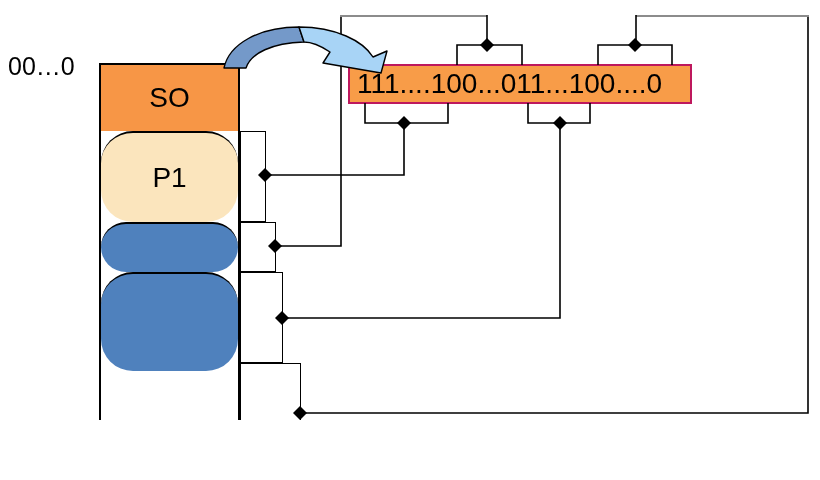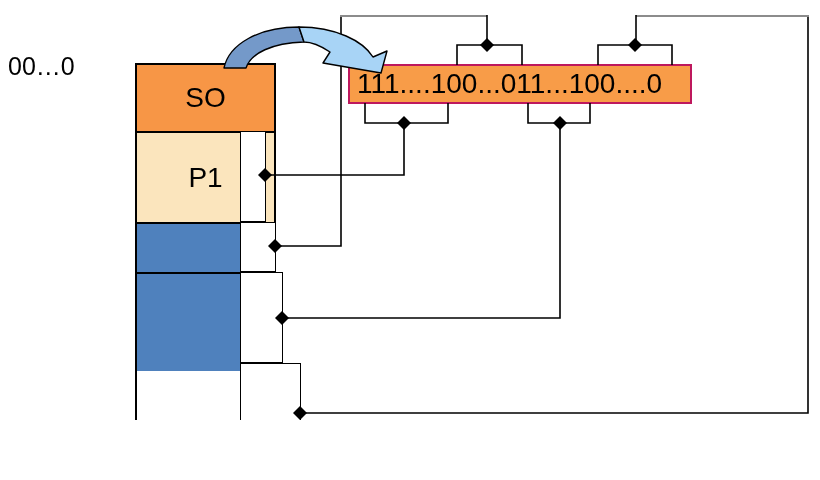--- a/index.html
+++ b/index.html
@@ -19,29 +19,28 @@
   }
   #addr-top{left:8px;top:52px;}
   #addr-bottom{left:14px;top:445px;}
 
   #memory-column{
     position:absolute;
     left:99px;top:63px;
     width:141px;height:401px;
     border:2px solid #000;
     box-sizing:border-box;
-    margin-left:36px;
   }
   .segment{
     width:100%;
     box-sizing:border-box;
     display:flex;align-items:center;justify-content:center;
     font-size:28px;
   }
-  .segment + .segment{border-top:2px solid #000;}
+  .segment + .segment{border-top:2px solid #000;border-radius:32px;}
   .seg-os{background:var(--os-fill,#F79646);}
   .seg-process{background:var(--process-fill,#FBE5BD);}
   .seg-hole{background:var(--hole-fill,#4F81BD);}
 
   .brace{
     position:absolute;
     background:#fff;
     border:1.5px solid #000;
     box-sizing:border-box;
   }

